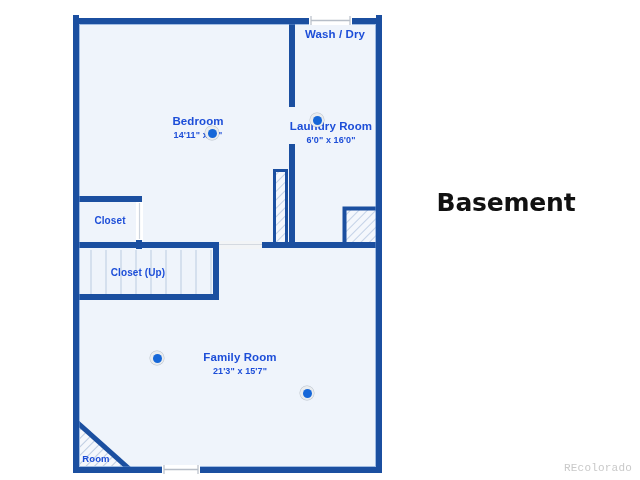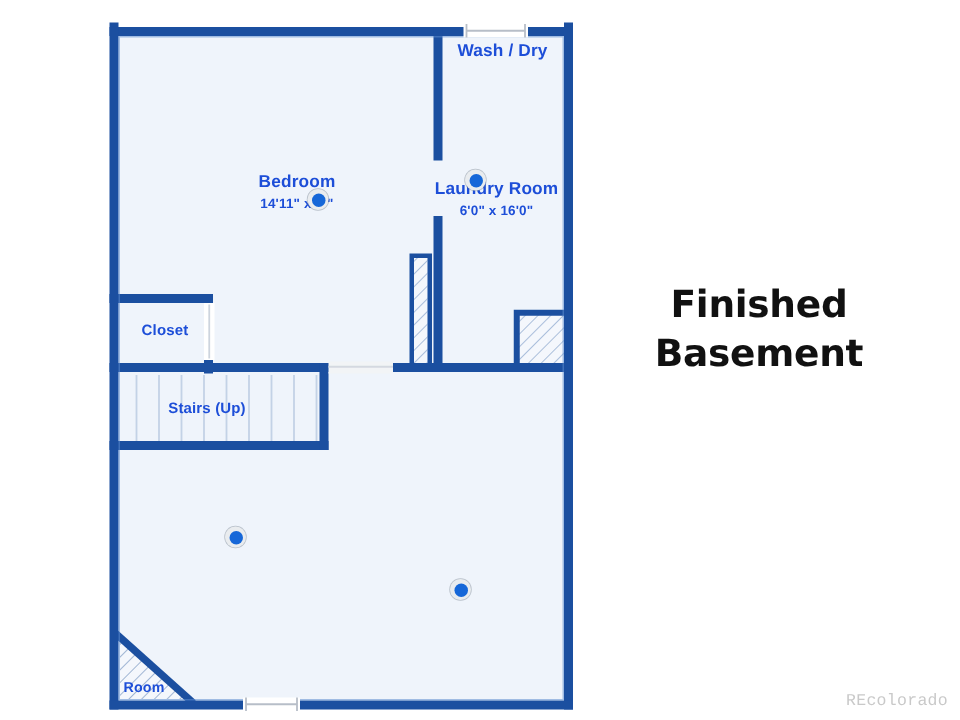--- a/index.html
+++ b/index.html
@@ -222,33 +222,36 @@
   <div class="label" style="left:331px; top:133px;">
     <span class="room-name">Laundry Room</span>
     <span class="room-dims">6'0" x 16'0"</span>
   </div>
 
   <div class="label small" style="left:110px; top:221px;">
     <span class="room-name">Closet</span>
   </div>
 
   <div class="label small" style="left:138px; top:273px;">
-    <span class="room-name">Stairs (Up)</span>
-  </div>
-
+    <span class="room-name">Closet (Up)</span>
+  </div>
+
+  <div class="label" style="left:240px; top:364px;">
+    <span class="room-name">Family Room</span>
+    <span class="room-dims">21'3" x 15'7"</span>
+  </div>
 
   <div class="label tiny" style="left:96px; top:459px;">
     <span class="room-name">Room</span>
   </div>
 
   <div class="marker" style="left:212px; top:133px;"></div>
   <div class="marker" style="left:317px; top:120px;"></div>
   <div class="marker" style="left:157px; top:358px;"></div>
   <div class="marker" style="left:307px; top:393px;"></div>
 
 </div>
 
 <div id="plan-title">
-  <div>Finished</div>
   <div>Basement</div>
 </div>
 
 <div id="watermark">REcolorado</div>
 
 </body></html>

